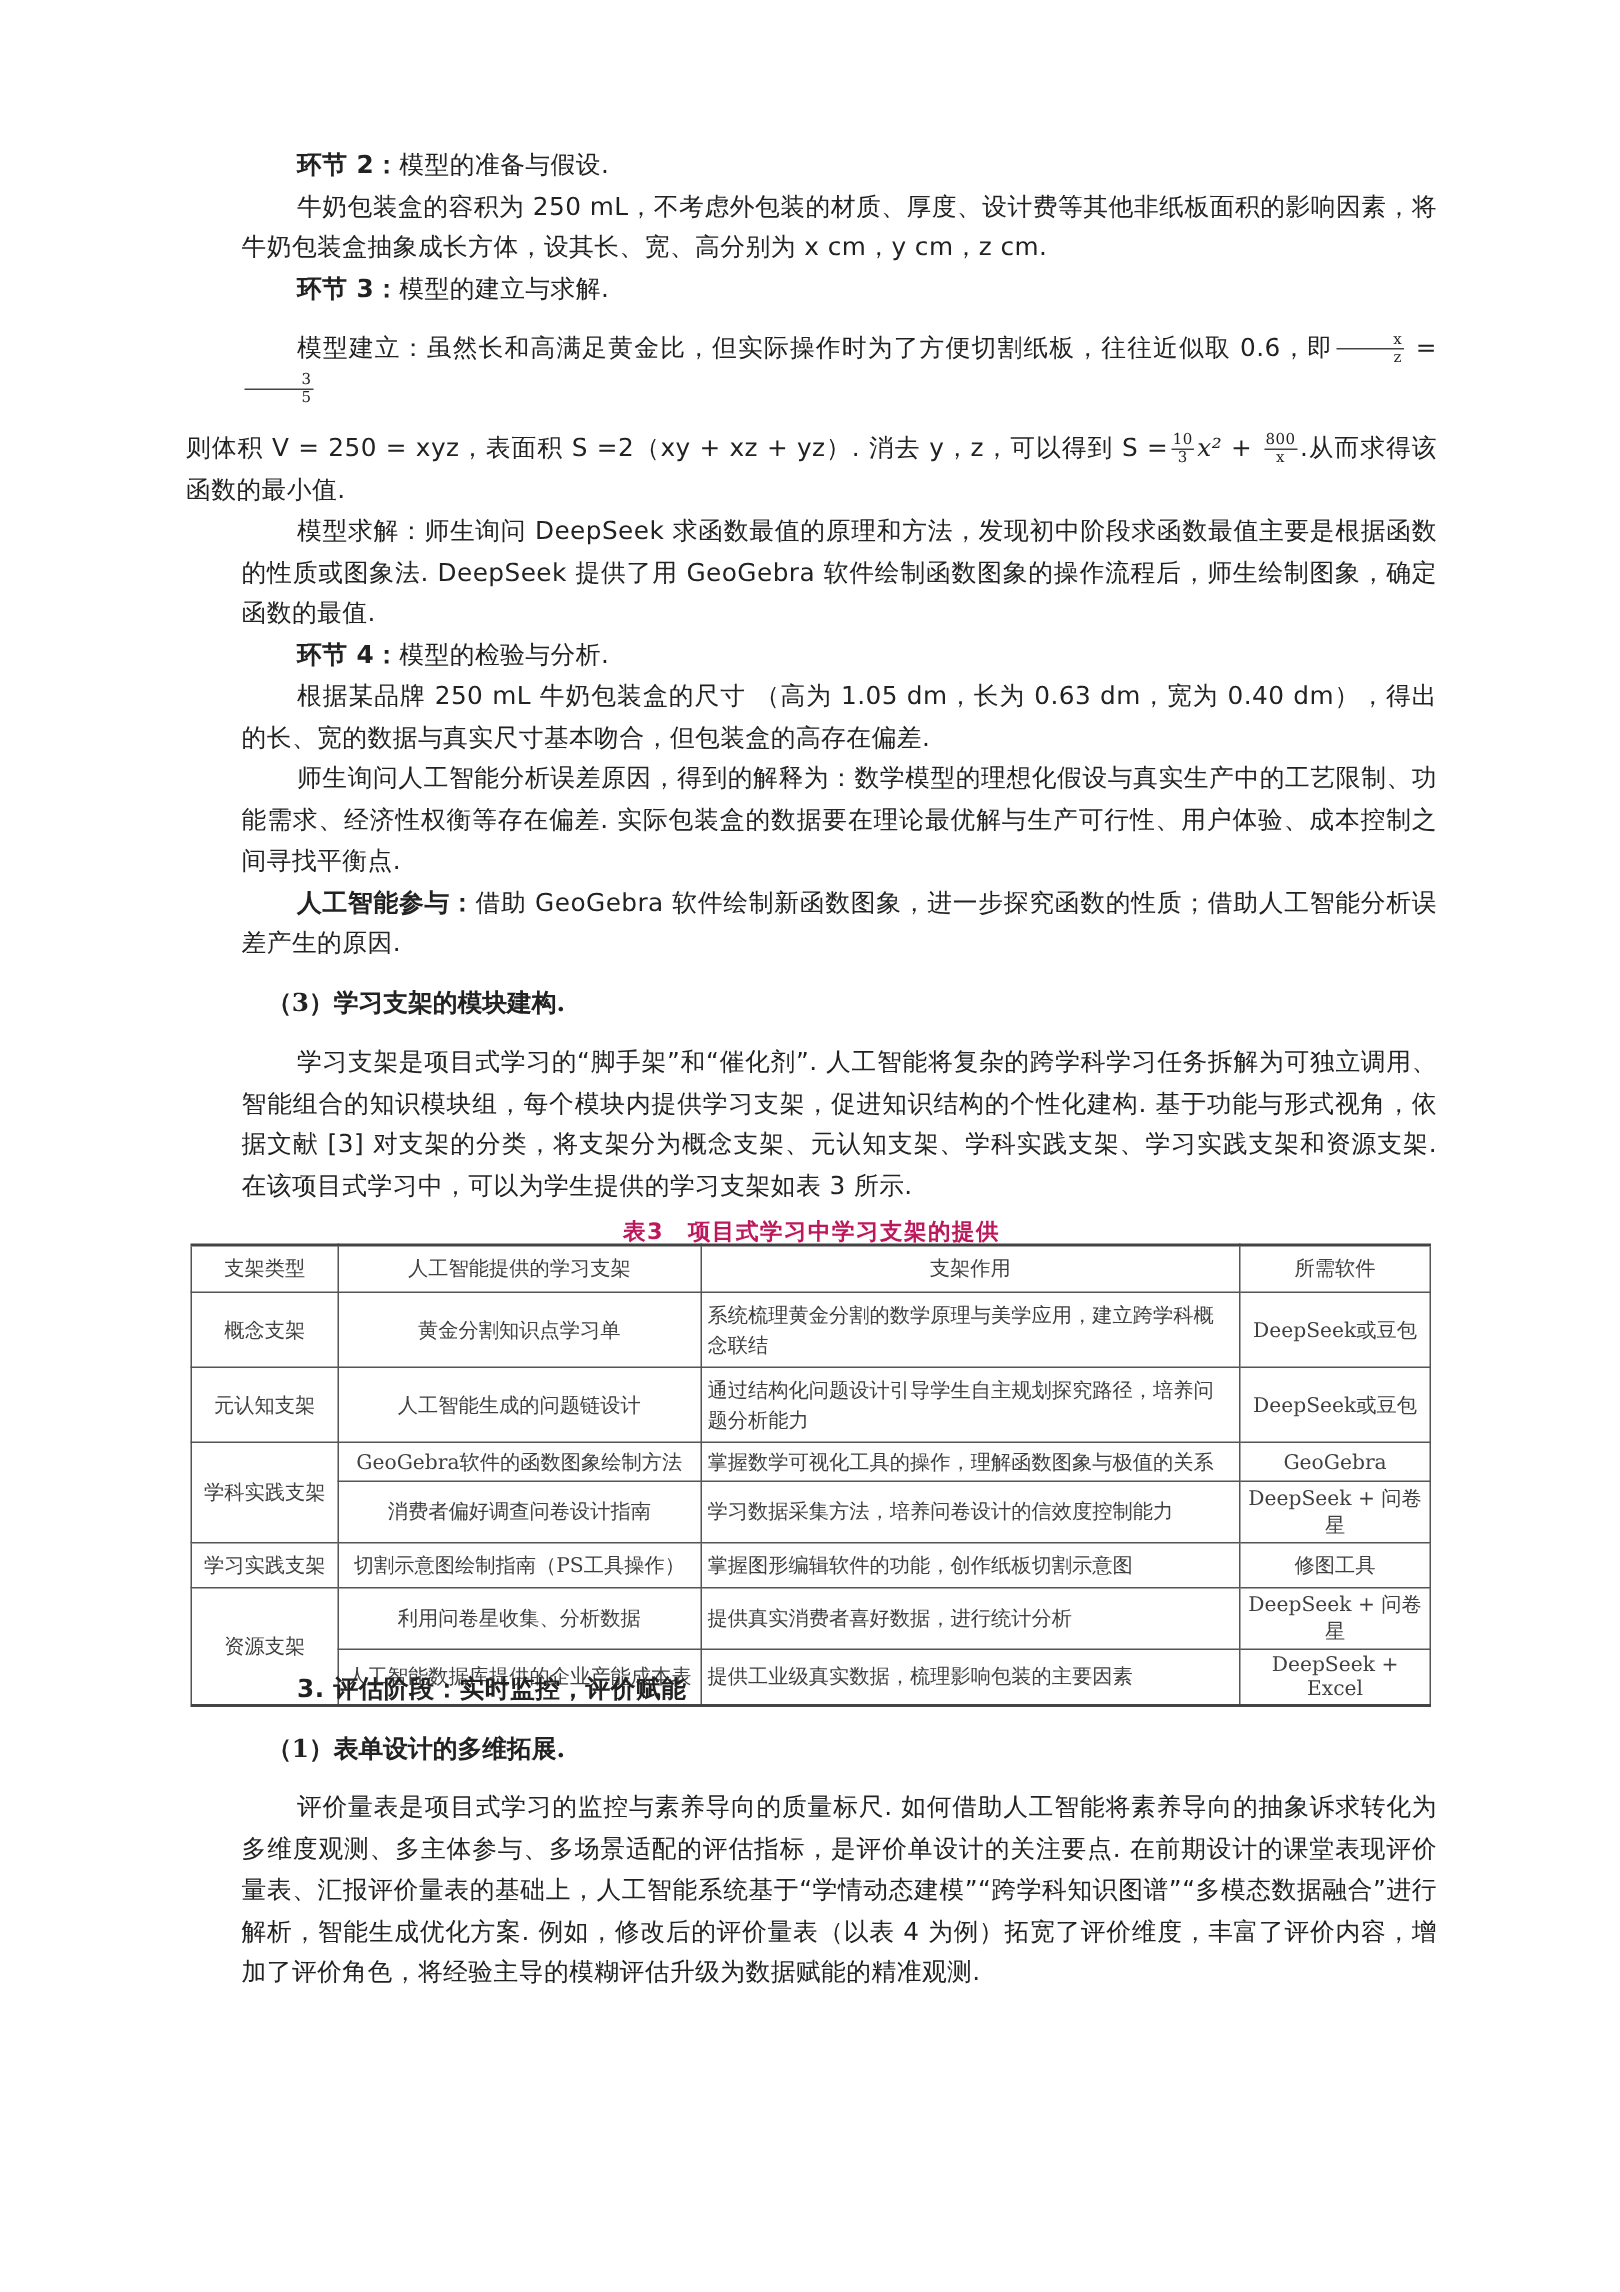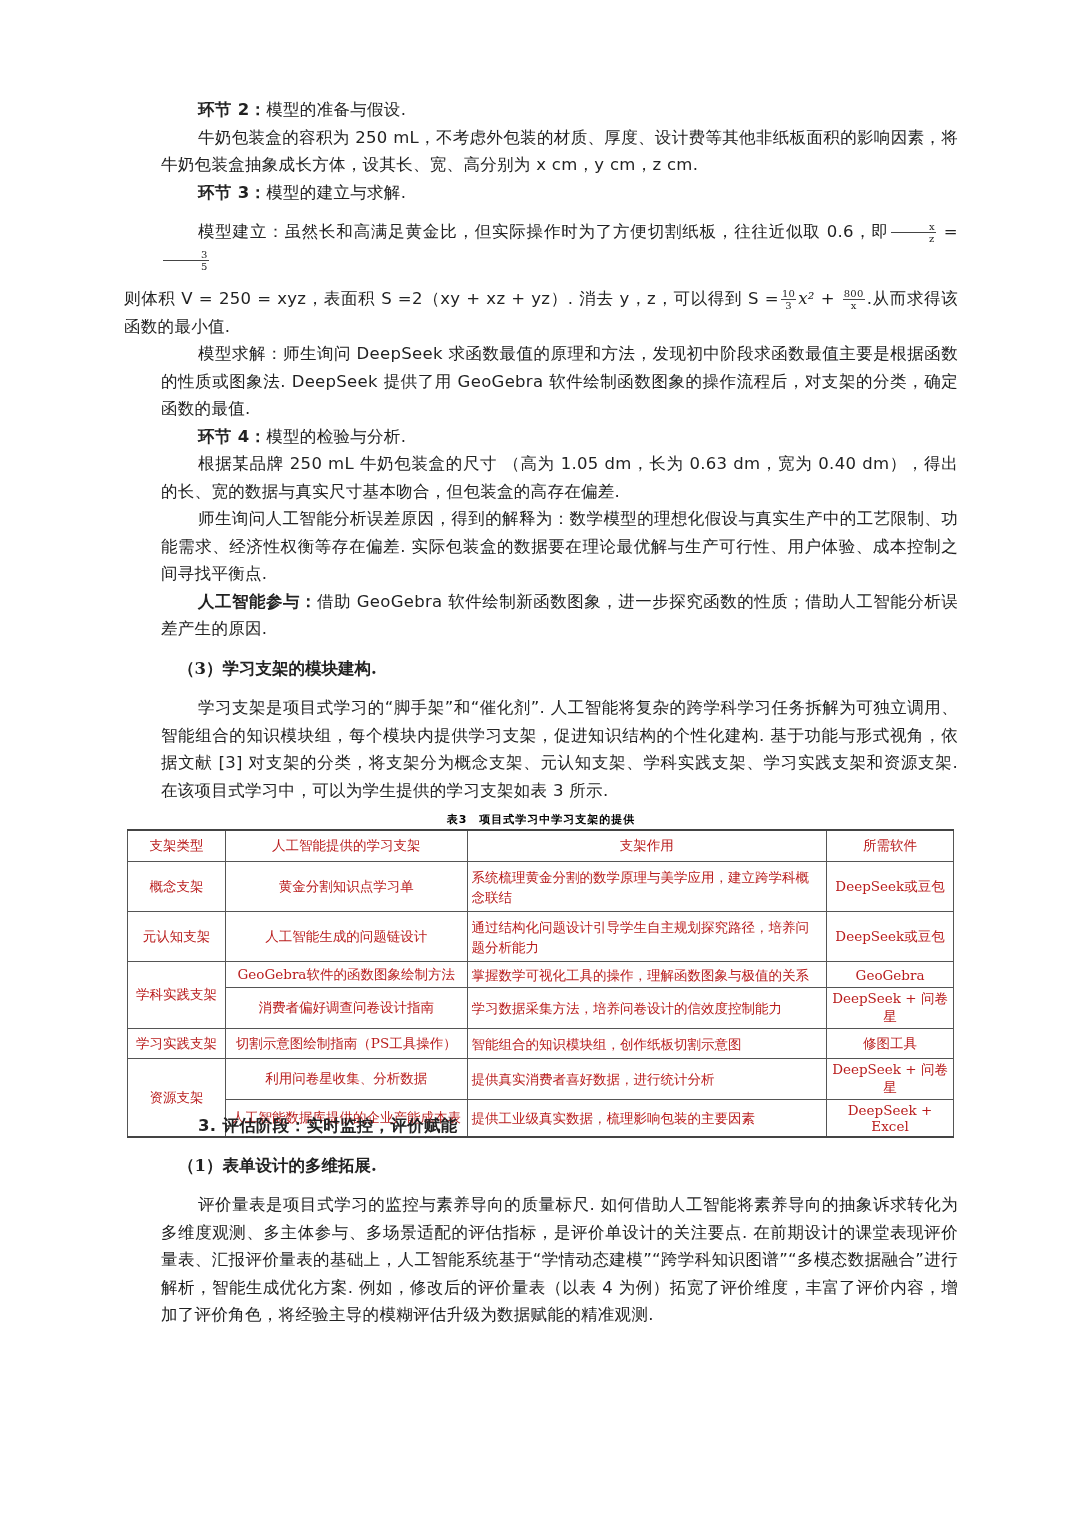--- a/index.html
+++ b/index.html
@@ -9,23 +9,23 @@
   .p { font-size: 16.5px; line-height: 27.5px; margin: 0; text-align: justify; letter-spacing: 0.3px; }
   .ind { text-indent: 37px; margin-left: 37px; }
   .b { font-weight: bold; }
   .kai { font-family: "DejaVu Serif", "Liberation Serif", serif; font-weight: bold; }
   .sub { padding-left: 42px; font-size: 16.5px; line-height: 27.5px; margin: 12px; }
   .frac { display: inline-block; vertical-align: middle; text-align: center;
           font-family: "DejaVu Serif", "Liberation Serif", serif; font-size: 10px; line-height: 11px; margin: 0 2px; }
   .frac span { display: block; }
   .frac .num { border-bottom: 1px solid #444; padding: 0 1px; }
   .sp { height: 12px; }
-  .cap { text-align: center; font-size: 11px; font-weight: bold; color: #000000; margin: 8px 0 6px 0; letter-spacing: 1px; }
+  .cap { text-align: center; font-size: 15px; font-weight: bold; color: #be185d; margin: 8px 0 6px 0; letter-spacing: 1px; }
   table.t { position: absolute; left: 127px; top: 829px; width: 827px; border-collapse: collapse;
-            font-family: "DejaVu Serif", "Liberation Serif", serif; font-size: 13.5px; color: #b91c1c; }
+            font-family: "DejaVu Serif", "Liberation Serif", serif; font-size: 13.5px; color: #404040; }
   table.t td, table.t th { border: 1px solid #555; padding: 2px 4px; font-weight: normal; }
   table.t { border-top: 2px solid #444; border-bottom: 2px solid #444; }
   table.t th { height: 26px; text-align: center; }
   .c { text-align: center; }
   .l { text-align: left; line-height: 20px; }
   .after { position: absolute; left: 124px; top: 1112px; width: 834px; }
 </style>
 </head>
 <body>
 
@@ -34,21 +34,21 @@
   <p class="p ind">牛奶包装盒的容积为 250 mL，不考虑外包装的材质、厚度、设计费等其他非纸板面积的影响因素，将牛奶包装盒抽象成长方体，设其长、宽、高分别为 x cm，y cm，z cm.</p>
   <p class="p ind"><span class="b">环节 3：</span><span>模型的建立与求解.</span></p>
   <div class="sp"></div>
   <p class="p ind">
     <span>模型建立：虽然长和高满足黄金比，但实际操作时为了方便切割纸板，往往近似取 0.6，即</span><span class="frac"><span class="num">x</span><span>z</span></span><span> = </span><span class="frac"><span class="num">3</span><span>5</span></span>
   </p>
   <div class="sp"></div>
   <p class="p">
     <span>则体积 V = 250 = xyz，表面积 S =2（xy + xz + yz）. 消去 y，z，可以得到 S =</span><span class="frac"><span class="num">10</span><span>3</span></span><span style="font-family:'DejaVu Serif',serif;font-style:italic">x²</span><span> + </span><span class="frac"><span class="num">800</span><span>x</span></span><span>.从而求得该函数的最小值.</span>
   </p>
-  <p class="p ind">模型求解：师生询问 DeepSeek 求函数最值的原理和方法，发现初中阶段求函数最值主要是根据函数的性质或图象法. DeepSeek 提供了用 GeoGebra 软件绘制函数图象的操作流程后，对支架的分类，确定函数的最值.</p>
+  <p class="p ind">模型求解：师生询问 DeepSeek 求函数最值的原理和方法，发现初中阶段求函数最值主要是根据函数的性质或图象法. DeepSeek 提供了用 GeoGebra 软件绘制函数图象的操作流程后，师生绘制图象，确定函数的最值.</p>
   <p class="p ind"><span class="b">环节 4：</span><span>模型的检验与分析.</span></p>
   <p class="p ind">根据某品牌 250 mL 牛奶包装盒的尺寸 （高为 1.05 dm，长为 0.63 dm，宽为 0.40 dm），得出的长、宽的数据与真实尺寸基本吻合，但包装盒的高存在偏差.</p>
   <p class="p ind">师生询问人工智能分析误差原因，得到的解释为：数学模型的理想化假设与真实生产中的工艺限制、功能需求、经济性权衡等存在偏差. 实际包装盒的数据要在理论最优解与生产可行性、用户体验、成本控制之间寻找平衡点.</p>
   <p class="p ind"><span class="b">人工智能参与：</span><span>借助 GeoGebra 软件绘制新函数图象，进一步探究函数的性质；借助人工智能分析误差产生的原因.</span></p>
   <p class="sub kai">（3）学习支架的模块建构.</p>
   <p class="p ind">学习支架是项目式学习的“脚手架”和“催化剂”. 人工智能将复杂的跨学科学习任务拆解为可独立调用、智能组合的知识模块组，每个模块内提供学习支架，促进知识结构的个性化建构. 基于功能与形式视角，依据文献 [3] 对支架的分类，将支架分为概念支架、元认知支架、学科实践支架、学习实践支架和资源支架. 在该项目式学习中，可以为学生提供的学习支架如表 3 所示.</p>
   <div class="cap">表3　项目式学习中学习支架的提供</div>
 </div>
 
 <table class="t">
@@ -84,21 +84,21 @@
     <td class="c">GeoGebra</td>
   </tr>
   <tr style="height:26px">
     <td class="c">消费者偏好调查问卷设计指南</td>
     <td class="l">学习数据采集方法，培养问卷设计的信效度控制能力</td>
     <td class="c">DeepSeek + 问卷星</td>
   </tr>
   <tr style="height:30px">
     <td class="c">学习实践支架</td>
     <td class="c">切割示意图绘制指南（PS工具操作）</td>
-    <td class="l">智能组合的知识模块组，创作纸板切割示意图</td>
+    <td class="l">掌握图形编辑软件的功能，创作纸板切割示意图</td>
     <td class="c">修图工具</td>
   </tr>
   <tr style="height:28px">
     <td class="c" rowspan="2">资源支架</td>
     <td class="c">利用问卷星收集、分析数据</td>
     <td class="l">提供真实消费者喜好数据，进行统计分析</td>
     <td class="c">DeepSeek + 问卷星</td>
   </tr>
   <tr style="height:26px">
     <td class="c">人工智能数据库提供的企业产能成本表</td>

